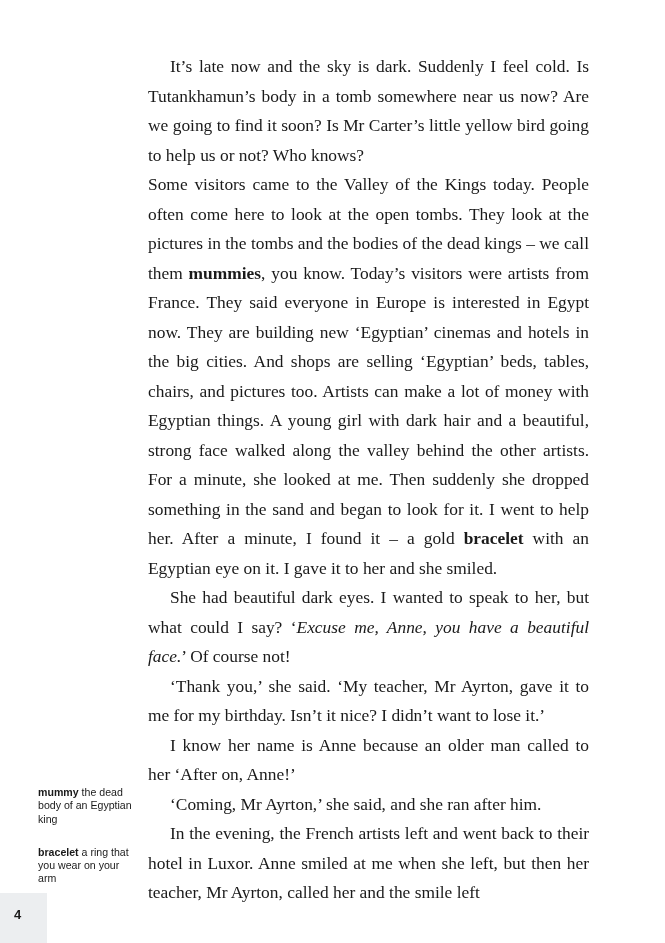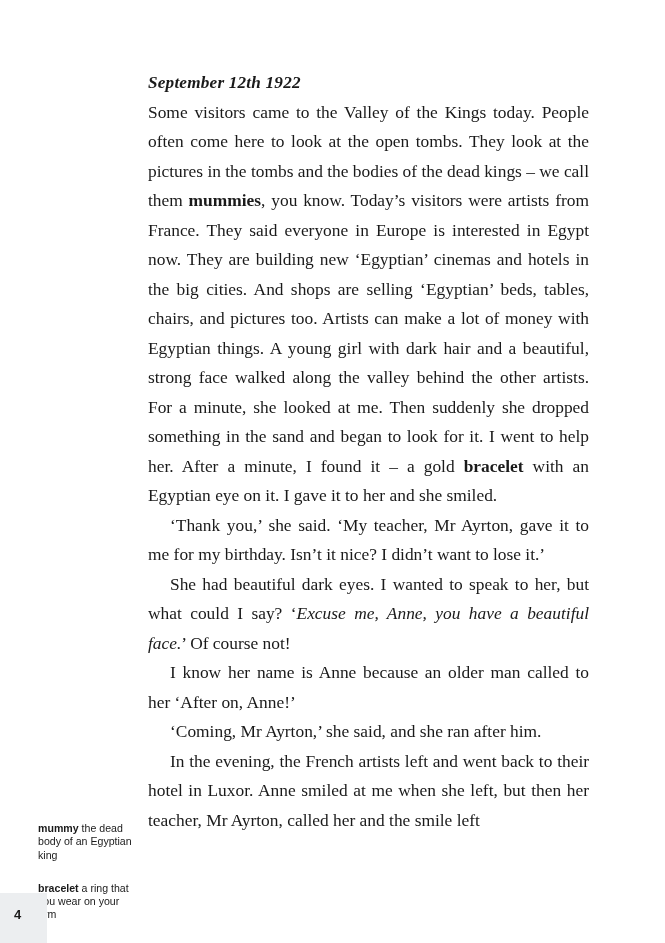--- a/index.html
+++ b/index.html
@@ -53,21 +53,21 @@
     letter-spacing: 0.2px;
   }
 
   .b { font-weight: bold; }
   .i { font-style: italic; }
 
   
   .glossary {
     position: absolute;
     left: 38px;
-    top: 822px;
+    top: 786px;
     width: 96px;
     font-family: "Liberation Sans", sans-serif;
     font-size: 10.6px;
     line-height: 13.3px;
     color: #1a1a1a;
   }
   .gloss-item + .gloss-item {
     margin-top: 20px;
   }
   .gloss-term {
@@ -96,30 +96,32 @@
     color: #1a1a1a;
   }
 </style>
 </head>
 <body>
 
 <div class="page">
 
   <div class="content">
 
+    <p class="para indent">
+      <span>It’s late now and the sky is dark. Suddenly I feel cold. Is Tutankhamun’s body in a tomb somewhere near us now? Are we going to find it soon? Is Mr Carter’s little yellow bird going to help us or not? Who knows?</span>
+    </p>
 
-    <p class="date-head">September 12th 1922</p>
 
     <p class="para"><span>Some visitors came to the Valley of the Kings today. People often come here to look at the open tombs. They look at the pictures in the tombs and the bodies of the dead kings – we call them </span><span class="b">mummies</span><span>, you know. Today’s visitors were artists from France. They said everyone in Europe is interested in Egypt now. They are building new ‘Egyptian’ cinemas and hotels in the big cities. And shops are selling ‘Egyptian’ beds, tables, chairs, and pictures too. Artists can make a lot of money with Egyptian things. A young girl with dark hair and a beautiful, strong face walked along the valley behind the other artists. For a minute, she looked at me. Then suddenly she dropped something in the sand and began to look for it. I went to help her. After a minute, I found it – a gold </span><span class="b">bracelet</span><span> with an Egyptian eye on it. I gave it to her and she smiled.</span></p>
+
+    <p class="para indent"><span>She had beautiful dark eyes. I wanted to speak to her, but what could I say? ‘</span><span class="i">Excuse me, Anne, you have a beautiful face.</span><span>’ Of course not!</span></p>
 
     <p class="para indent">
       <span>‘Thank you,’ she said. ‘My teacher, Mr Ayrton, gave it to me for my birthday. Isn’t it nice? I didn’t want to lose it.’</span>
     </p>
-
-    <p class="para indent"><span>She had beautiful dark eyes. I wanted to speak to her, but what could I say? ‘</span><span class="i">Excuse me, Anne, you have a beautiful face.</span><span>’ Of course not!</span></p>
 
     <p class="para indent">
       <span>I know her name is Anne because an older man called to her ‘After on, Anne!’</span>
     </p>
 
     <p class="para indent">
       <span>‘Coming, Mr Ayrton,’ she said, and she ran after him.</span>
     </p>
 
     <p class="para indent">

